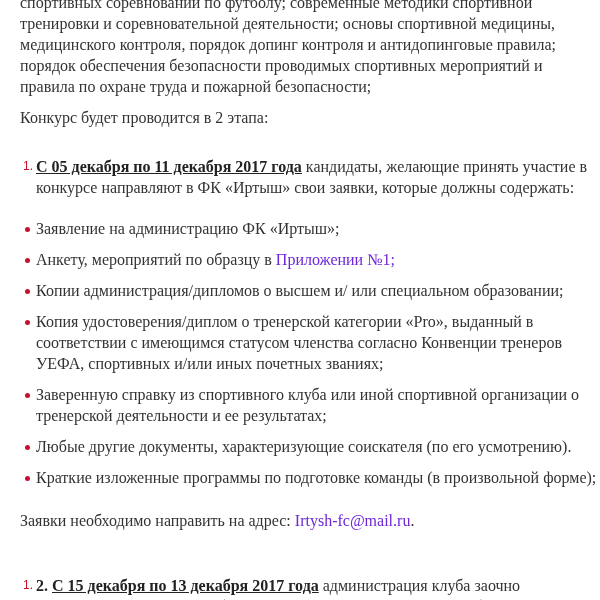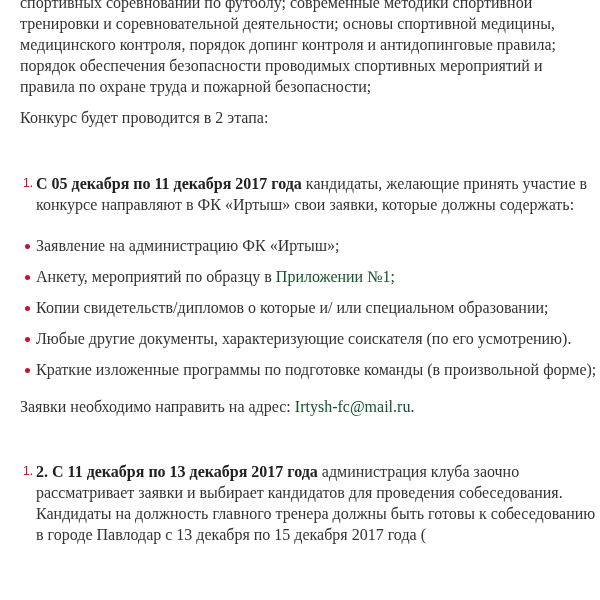--- a/index.html
+++ b/index.html
@@ -11,48 +11,50 @@
   .content { position: absolute; left: 20px; top: -8px; width: 580px; }
   p { margin: 0; }
   .para { margin-bottom: 10px; }
   .step {
     position: relative; padding-left: 16px; margin-bottom: 20px;
   }
   .step-num {
     position: absolute; left: 3px; top: 0; color: #c8102e;
     font-family: "Liberation Sans", sans-serif; font-size: 12px;
   }
-  .bullets { list-style: none; padding: 0; margin: 0 0 16px 0; }
+  .bullets { list-style: none; padding: 0; margin: 0 0 22px 0; }
   .bullets li { position: relative; padding-left: 16px; margin-bottom: 10px; }
   .bullet-dot {
     position: absolute; left: 5px; top: 9px; width: 5px; height: 5px;
     border-radius: 50%; background: #c8102e;
   }
-  .link { color: #14532d; }
-  b { color: #222; }
+  .link { color: #6d28d9; }
+  b { color: #222; text-decoration: underline; }
 </style>
 </head>
 <body>
 
 <div class="content">
   <p class="para">спортивных соревнований по футболу; современные методики спортивной тренировки и соревновательной деятельности; основы спортивной медицины, медицинского контроля, порядок допинг контроля и антидопинговые правила; порядок обеспечения безопасности проводимых спортивных мероприятий и правила по охране труда и пожарной безопасности;</p>
-  <p class="para" style="margin-bottom:45px">Конкурс будет проводится в 2 этапа:</p>
+  <p class="para" style="margin-bottom:28px">Конкурс будет проводится в 2 этапа:</p>
 
   <div class="step">
     <span class="step-num">1.</span>
     <b>С 05 декабря по 11 декабря 2017 года</b><span> кандидаты, желающие принять участие в конкурсе направляют в ФК «Иртыш» свои заявки, которые должны содержать:</span>
   </div>
 
   <ul class="bullets">
     <li><span class="bullet-dot"></span><span>Заявление на администрацию ФК «Иртыш»;</span></li>
     <li><span class="bullet-dot"></span><span>Анкету, мероприятий по образцу в </span><a class="link">Приложении №1;</a></li>
-    <li><span class="bullet-dot"></span><span>Копии свидетельств/дипломов о которые и/ или специальном образовании;</span></li>
+    <li><span class="bullet-dot"></span><span>Копии администрация/дипломов о высшем и/ или специальном образовании;</span></li>
+    <li><span class="bullet-dot"></span><span>Копия удостоверения/диплом о тренерской категории «Pro», выданный в соответствии с имеющимся статусом членства согласно Конвенции тренеров УЕФА, спортивных и/или иных почетных званиях;</span></li>
+    <li><span class="bullet-dot"></span><span>Заверенную справку из спортивного клуба или иной спортивной организации о тренерской деятельности и ее результатах;</span></li>
     <li><span class="bullet-dot"></span><span>Любые другие документы, характеризующие соискателя (по его усмотрению).</span></li>
     <li><span class="bullet-dot"></span><span>Краткие изложенные программы по подготовке команды (в произвольной форме);</span></li>
   </ul>
 
   <p class="para" style="margin-bottom:44px"><span>Заявки необходимо направить на адрес: </span><a class="link">Irtysh-fc@mail.ru</a><span>.</span></p>
 
   <div class="step">
     <span class="step-num">1.</span>
-    <span style="font-weight:bold;color:#222">2. </span><b>С 11 декабря по 13 декабря 2017 года</b><span> администрация клуба заочно рассматривает заявки и выбирает кандидатов для проведения собеседования. Кандидаты на должность главного тренера должны быть готовы к собеседованию в городе Павлодар с 13 декабря по 15 декабря 2017 года (</span>
+    <span style="font-weight:bold;color:#222">2. </span><b>С 15 декабря по 13 декабря 2017 года</b><span> администрация клуба заочно рассматривает заявки и выбирает кандидатов для проведения собеседования. Кандидаты на должность главного тренера должны быть готовы к собеседованию в городе Павлодар с 13 декабря по 15 декабря 2017 года (</span>
   </div>
 </div>
 
 </body></html>

